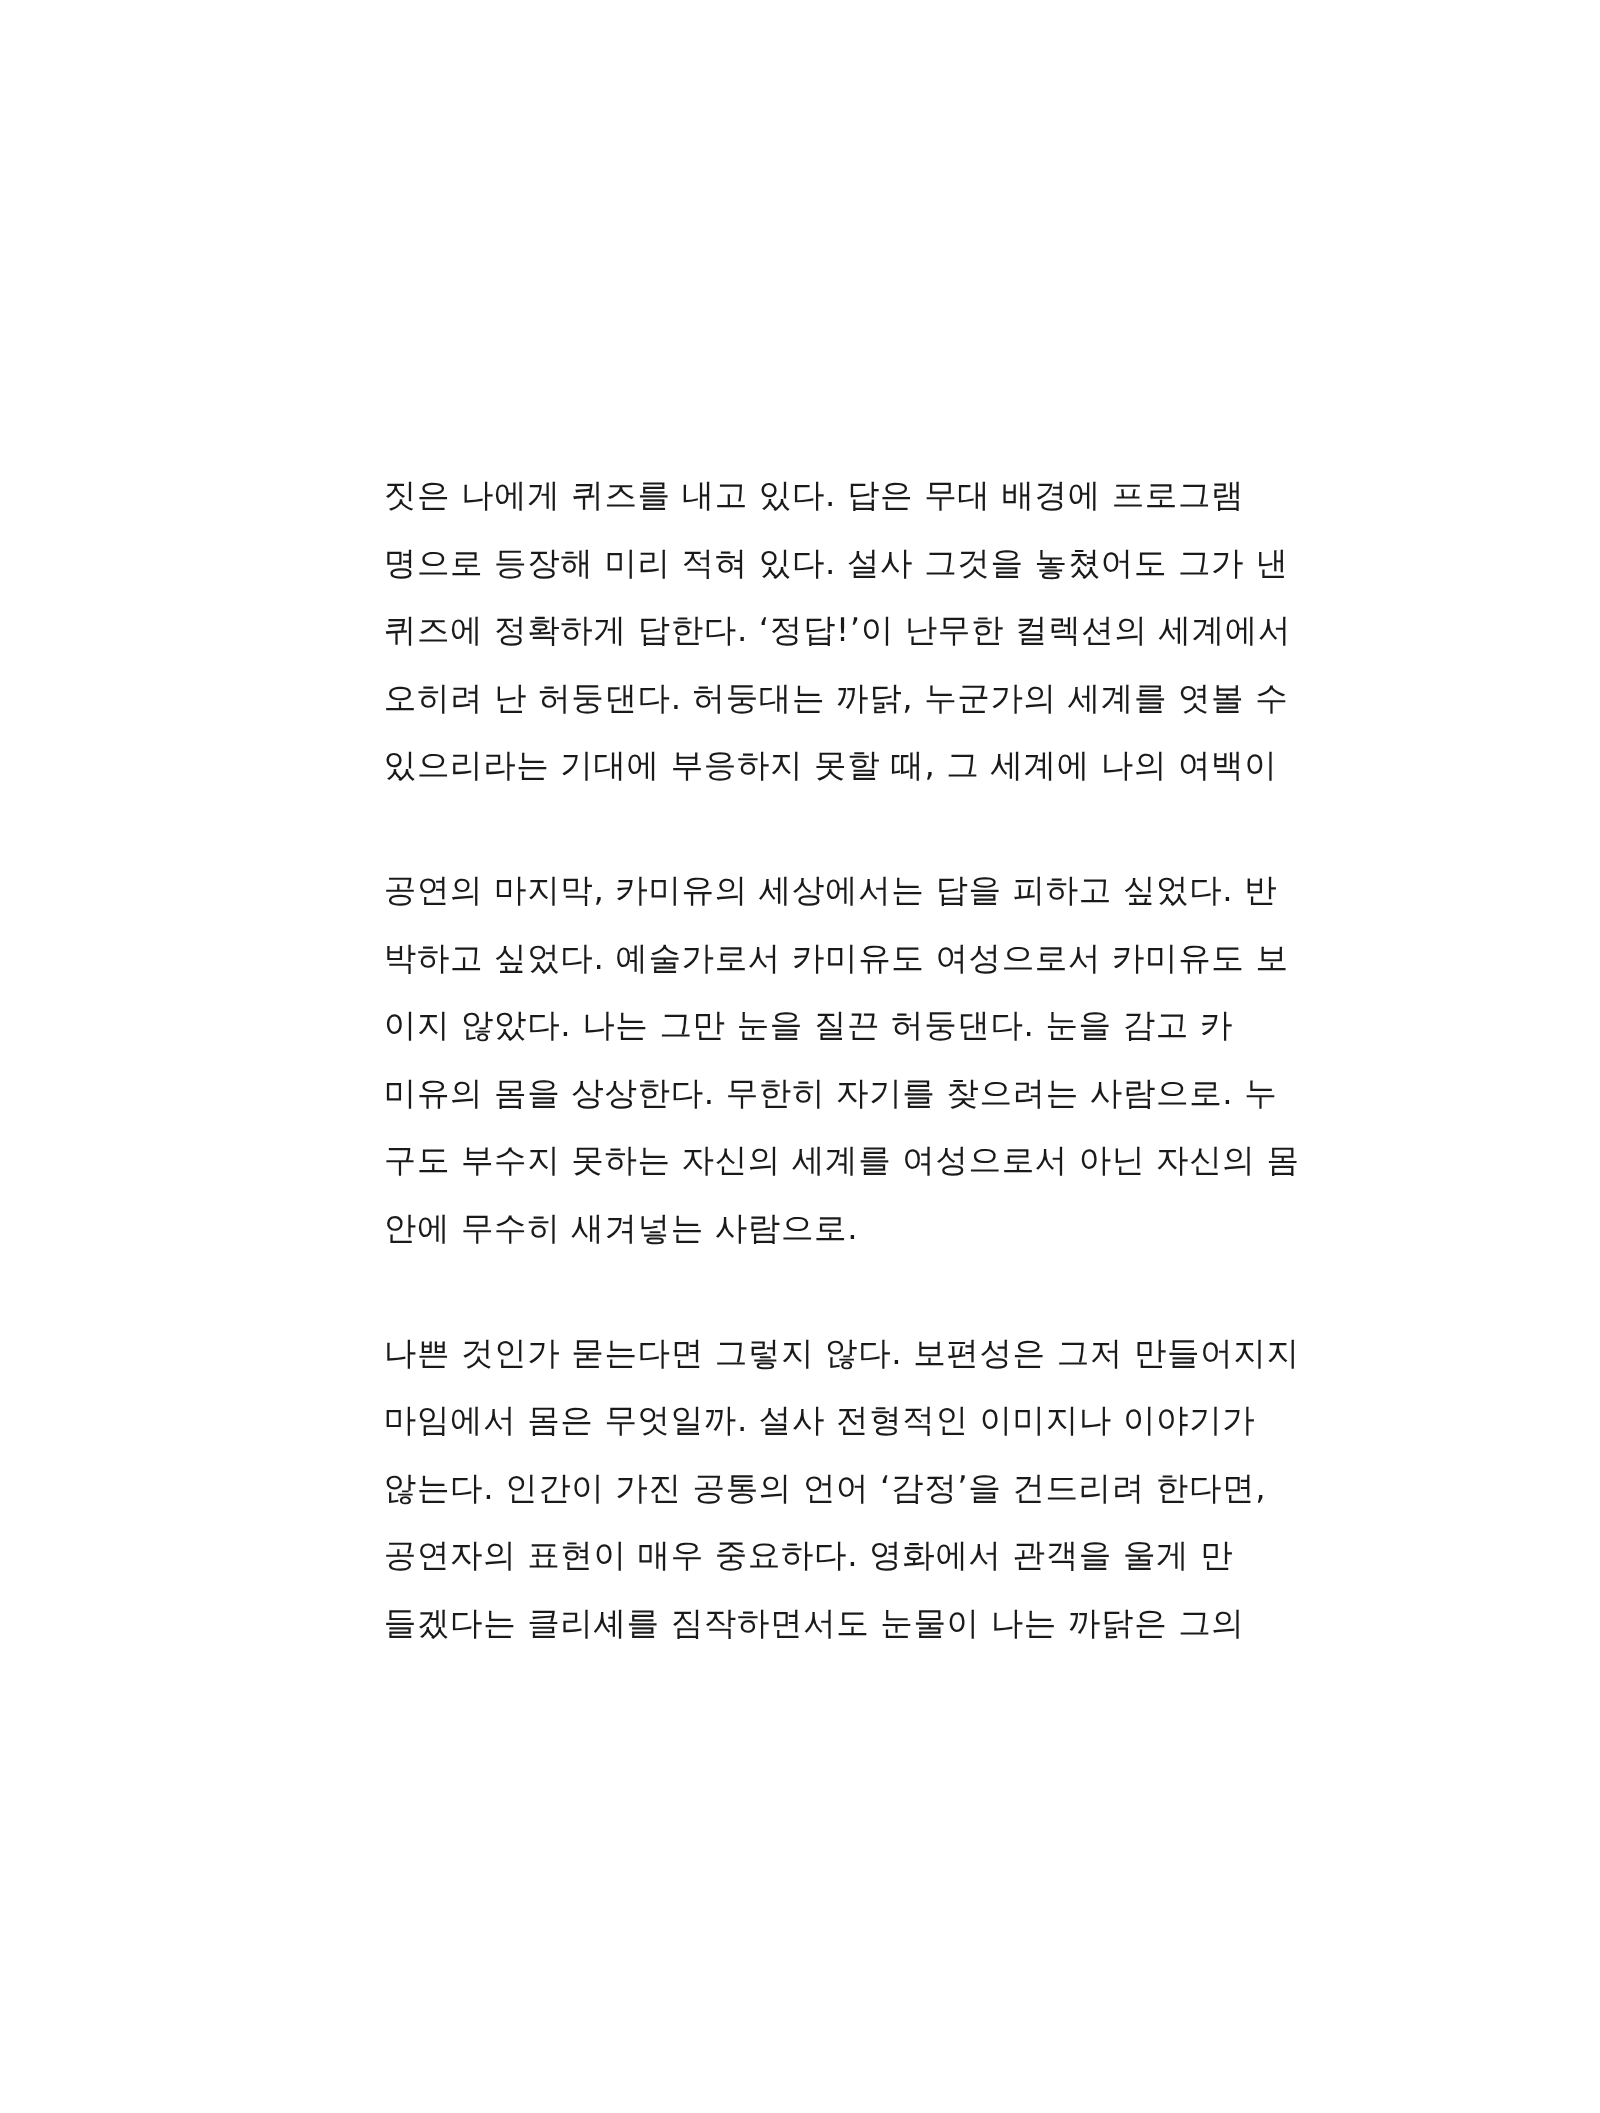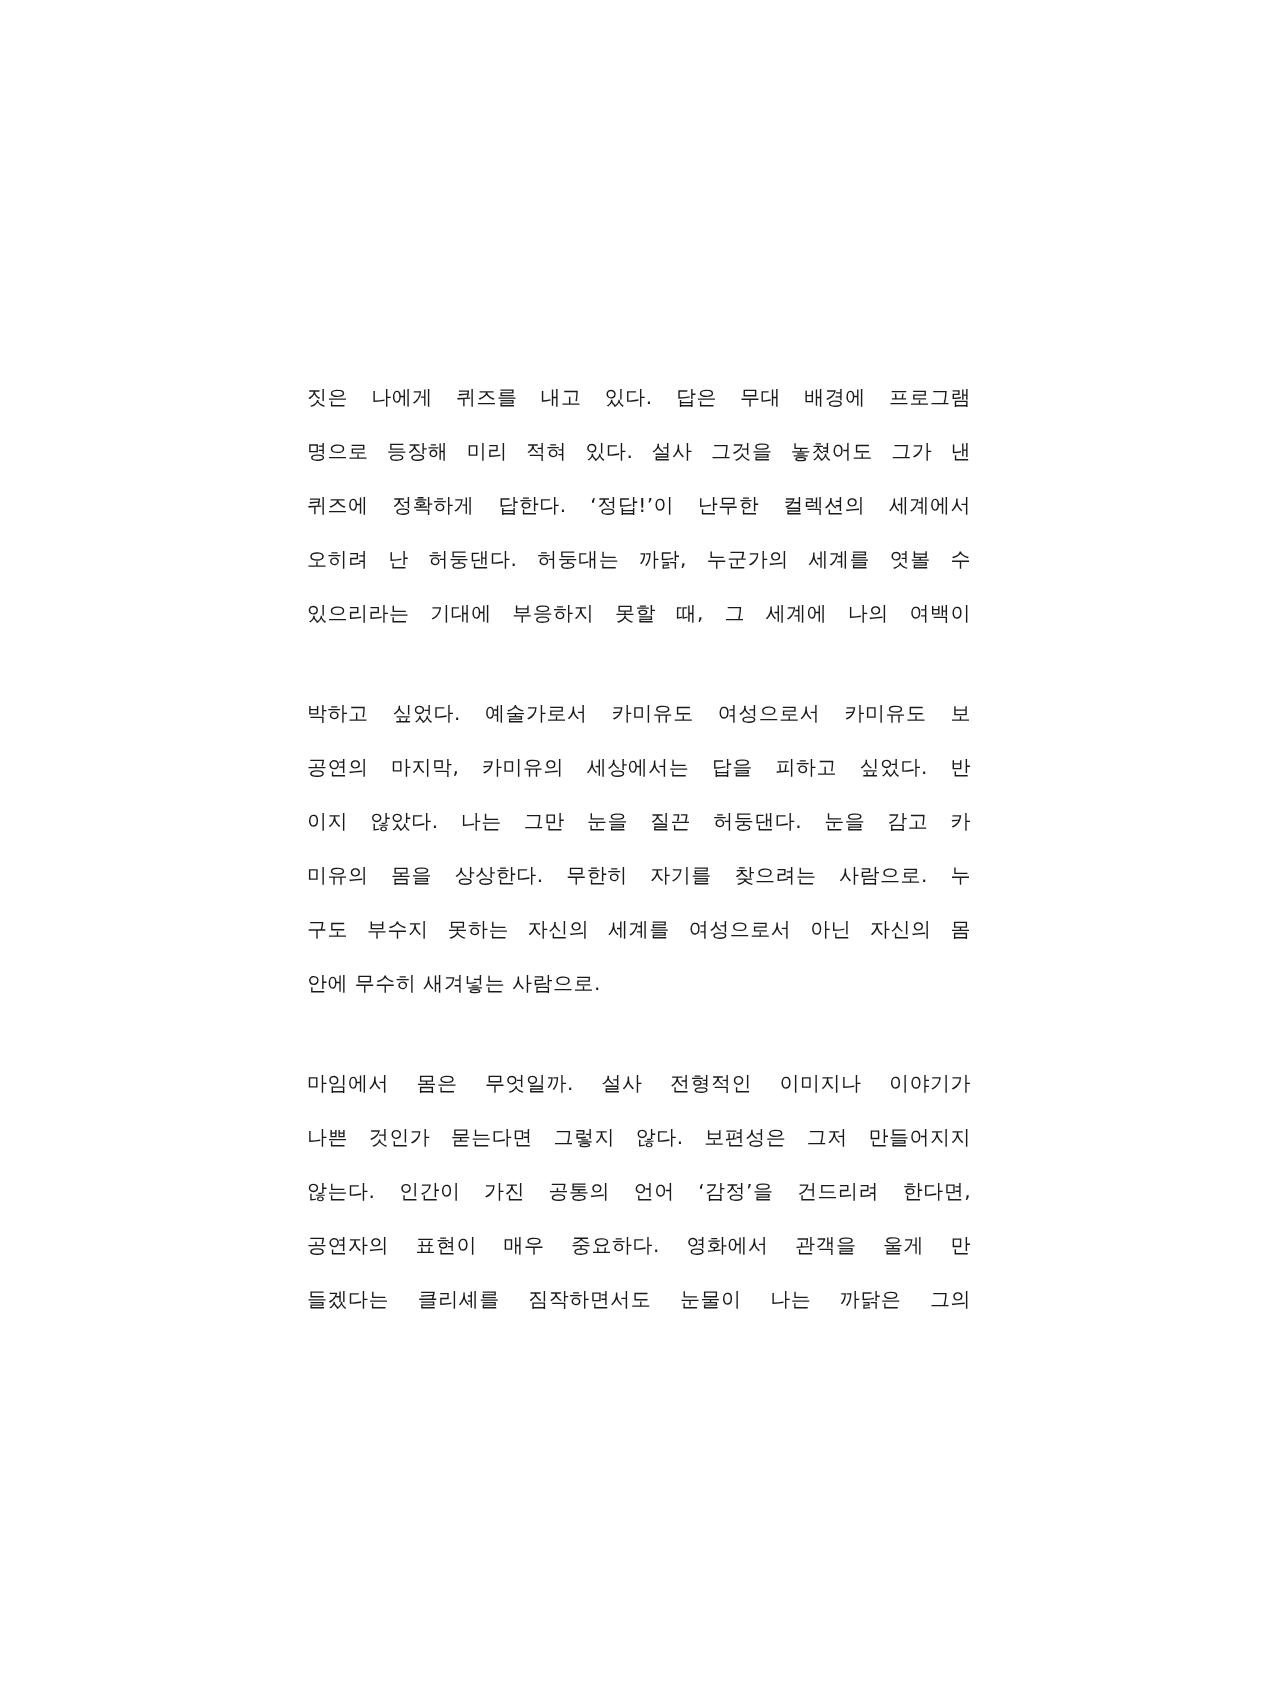--- a/index.html
+++ b/index.html
@@ -21,21 +21,21 @@
       height: 1690px;
       background: #ffffff;
     }
     .text-block {
       position: absolute;
       left: 307px;
       top: 370px;
       width: 664px;
       color: #1a1a1a;
       font-family: "DejaVu Sans", "Liberation Sans", sans-serif;
-      font-size: 20px;
+      font-size: 26px;
       line-height: 54px;
       letter-spacing: 0.5px;
       word-break: keep-all;
     }
     .para {
       margin: 0 0 46px 0;
       padding: 0;
     }
     .line {
       display: block;
@@ -56,30 +56,30 @@
 
     <p class="para">
       <span class="line">짓은 나에게 퀴즈를 내고 있다. 답은 무대 배경에 프로그램</span>
       <span class="line">명으로 등장해 미리 적혀 있다. 설사 그것을 놓쳤어도 그가 낸</span>
       <span class="line">퀴즈에 정확하게 답한다. ‘정답!’이 난무한 컬렉션의 세계에서</span>
       <span class="line">오히려 난 허둥댄다. 허둥대는 까닭, 누군가의 세계를 엿볼 수</span>
       <span class="line">있으리라는 기대에 부응하지 못할 때, 그 세계에 나의 여백이</span>
     </p>
 
     <p class="para">
+      <span class="line">공연의 마지막, 카미유의 세상에서는 답을 피하고 싶었다. 반</span>
       <span class="line">박하고 싶었다. 예술가로서 카미유도 여성으로서 카미유도 보</span>
-      <span class="line">공연의 마지막, 카미유의 세상에서는 답을 피하고 싶었다. 반</span>
       <span class="line">이지 않았다. 나는 그만 눈을 질끈 허둥댄다. 눈을 감고 카</span>
       <span class="line">미유의 몸을 상상한다. 무한히 자기를 찾으려는 사람으로. 누</span>
       <span class="line">구도 부수지 못하는 자신의 세계를 여성으로서 아닌 자신의 몸</span>
       <span class="line last">안에 무수히 새겨넣는 사람으로.</span>
     </p>
 
     <p class="para">
+      <span class="line">나쁜 것인가 묻는다면 그렇지 않다. 보편성은 그저 만들어지지</span>
       <span class="line">마임에서 몸은 무엇일까. 설사 전형적인 이미지나 이야기가</span>
-      <span class="line">나쁜 것인가 묻는다면 그렇지 않다. 보편성은 그저 만들어지지</span>
       <span class="line">않는다. 인간이 가진 공통의 언어 ‘감정’을 건드리려 한다면,</span>
       <span class="line">공연자의 표현이 매우 중요하다. 영화에서 관객을 울게 만</span>
       <span class="line">들겠다는 클리셰를 짐작하면서도 눈물이 나는 까닭은 그의</span>
     </p>
 
   </div>
 </div>
 
 </body></html>

